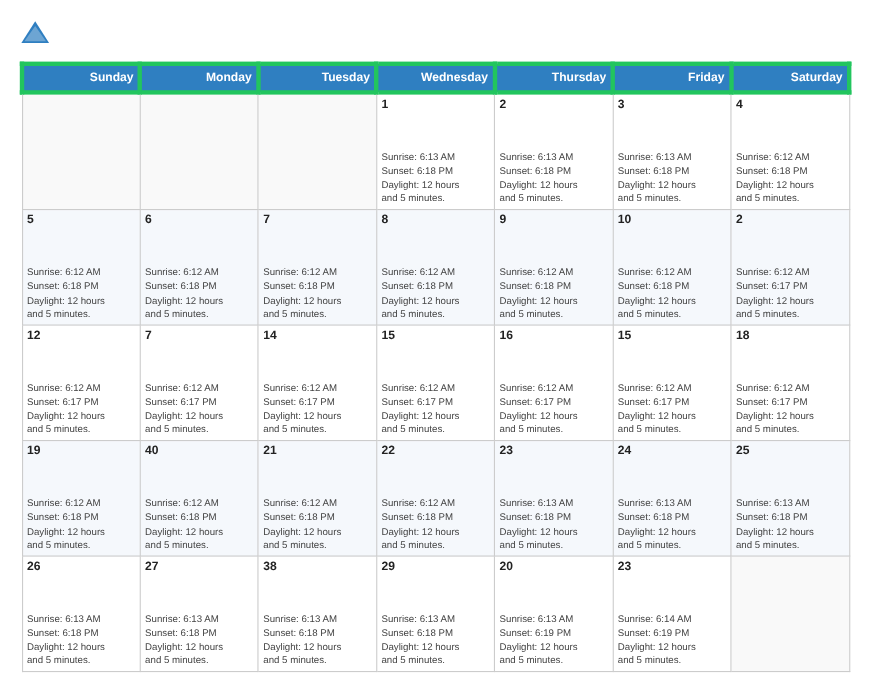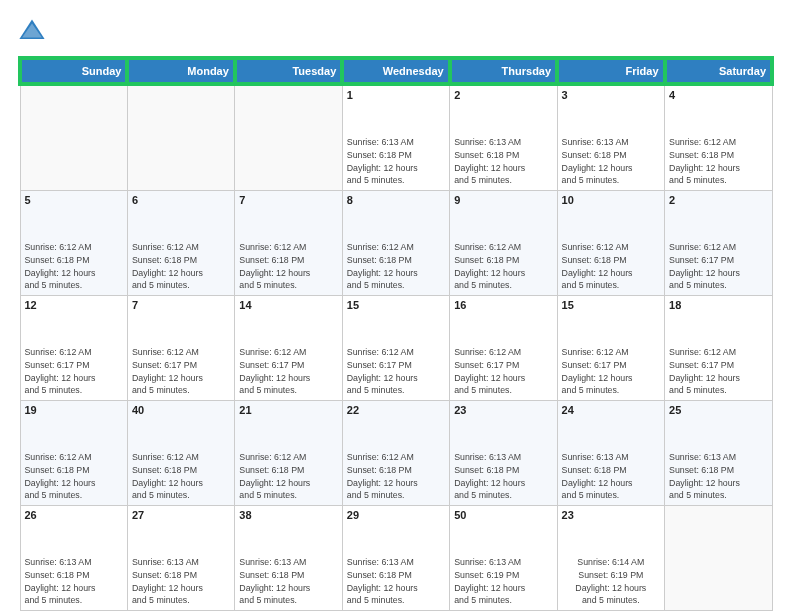--- a/index.html
+++ b/index.html
@@ -342,29 +342,29 @@
 and 5 minutes.</div>
           </td>
           <td>
             <span class="day-num">29</span>
             <div class="day-info" style="white-space: pre-line;">Sunrise: 6:13 AM
 Sunset: 6:18 PM
 Daylight: 12 hours
 and 5 minutes.</div>
           </td>
           <td>
-            <span class="day-num">50</span>
+            <span class="day-num">20</span>
             <div class="day-info" style="white-space: pre-line;">Sunrise: 6:13 AM
 Sunset: 6:19 PM
 Daylight: 12 hours
 and 5 minutes.</div>
           </td>
           <td>
             <span class="day-num">23</span>
-            <div class="day-info" style="white-space: pre-line; text-align: center;">Sunrise: 6:14 AM
+            <div class="day-info" style="white-space: pre-line;">Sunrise: 6:14 AM
 Sunset: 6:19 PM
 Daylight: 12 hours
 and 5 minutes.</div>
           </td>
           <td class="empty-cell"></td>
         </tr>
       </tbody>
   </table>
 </div>
 

